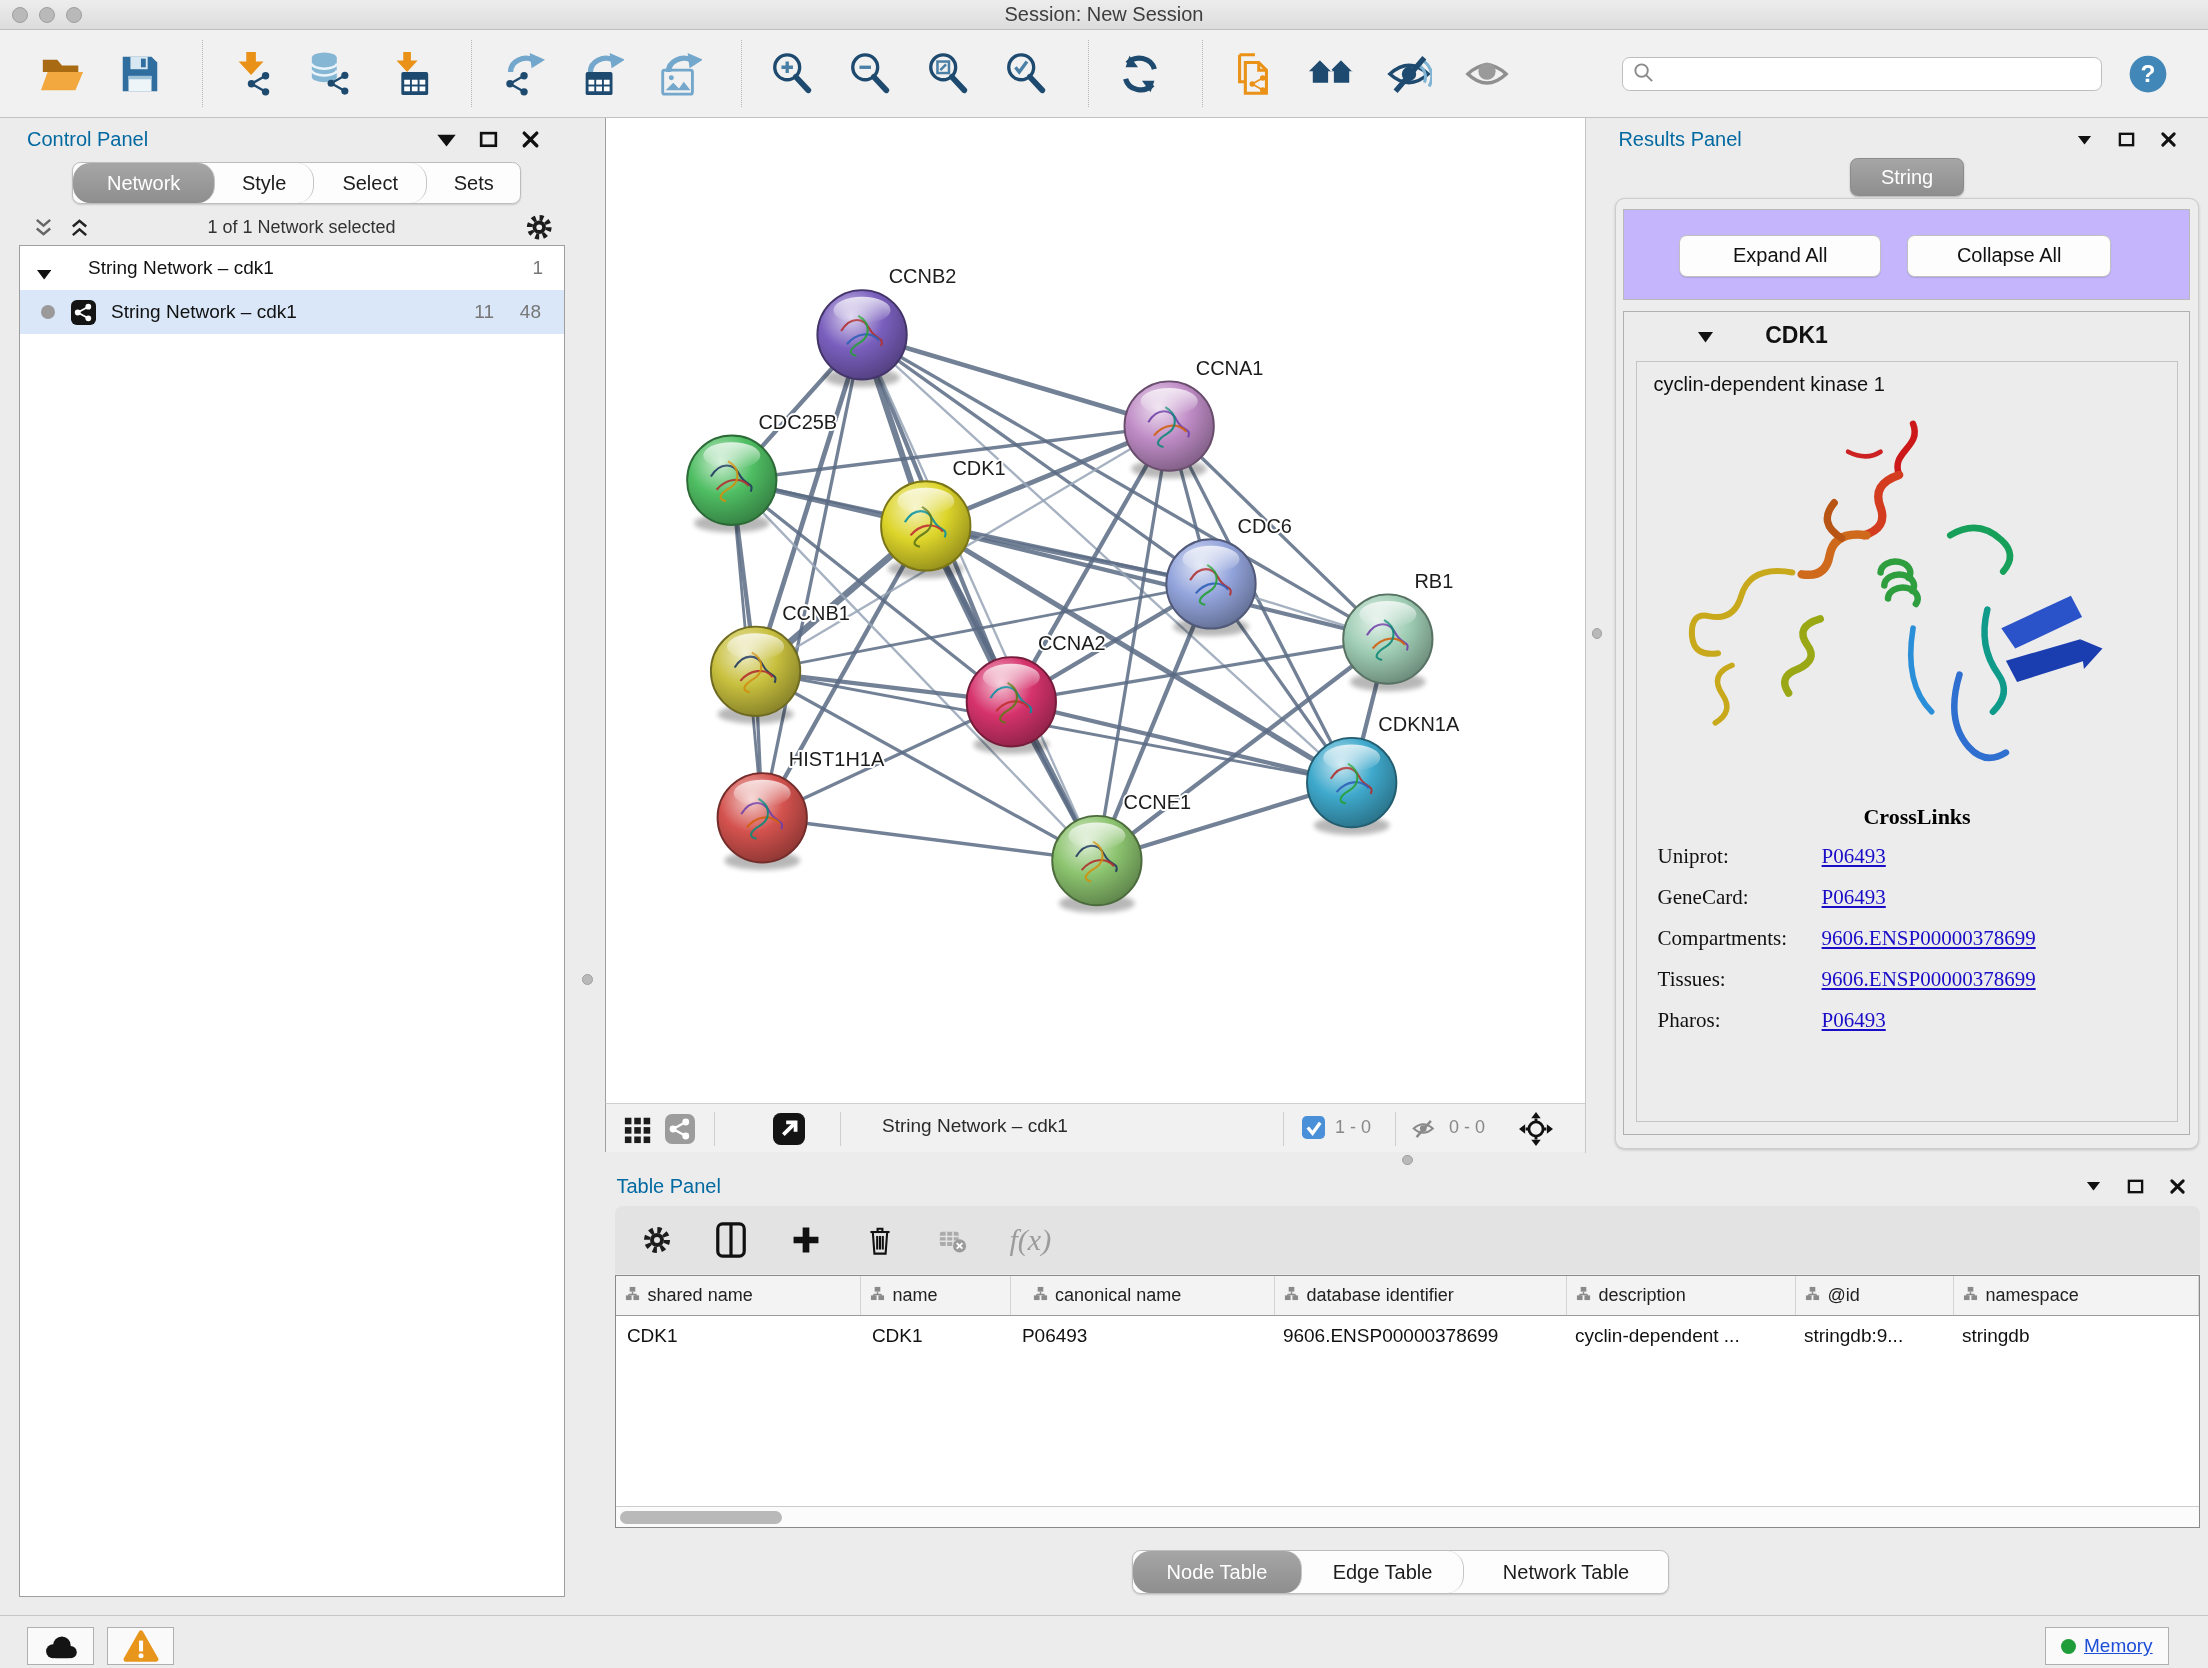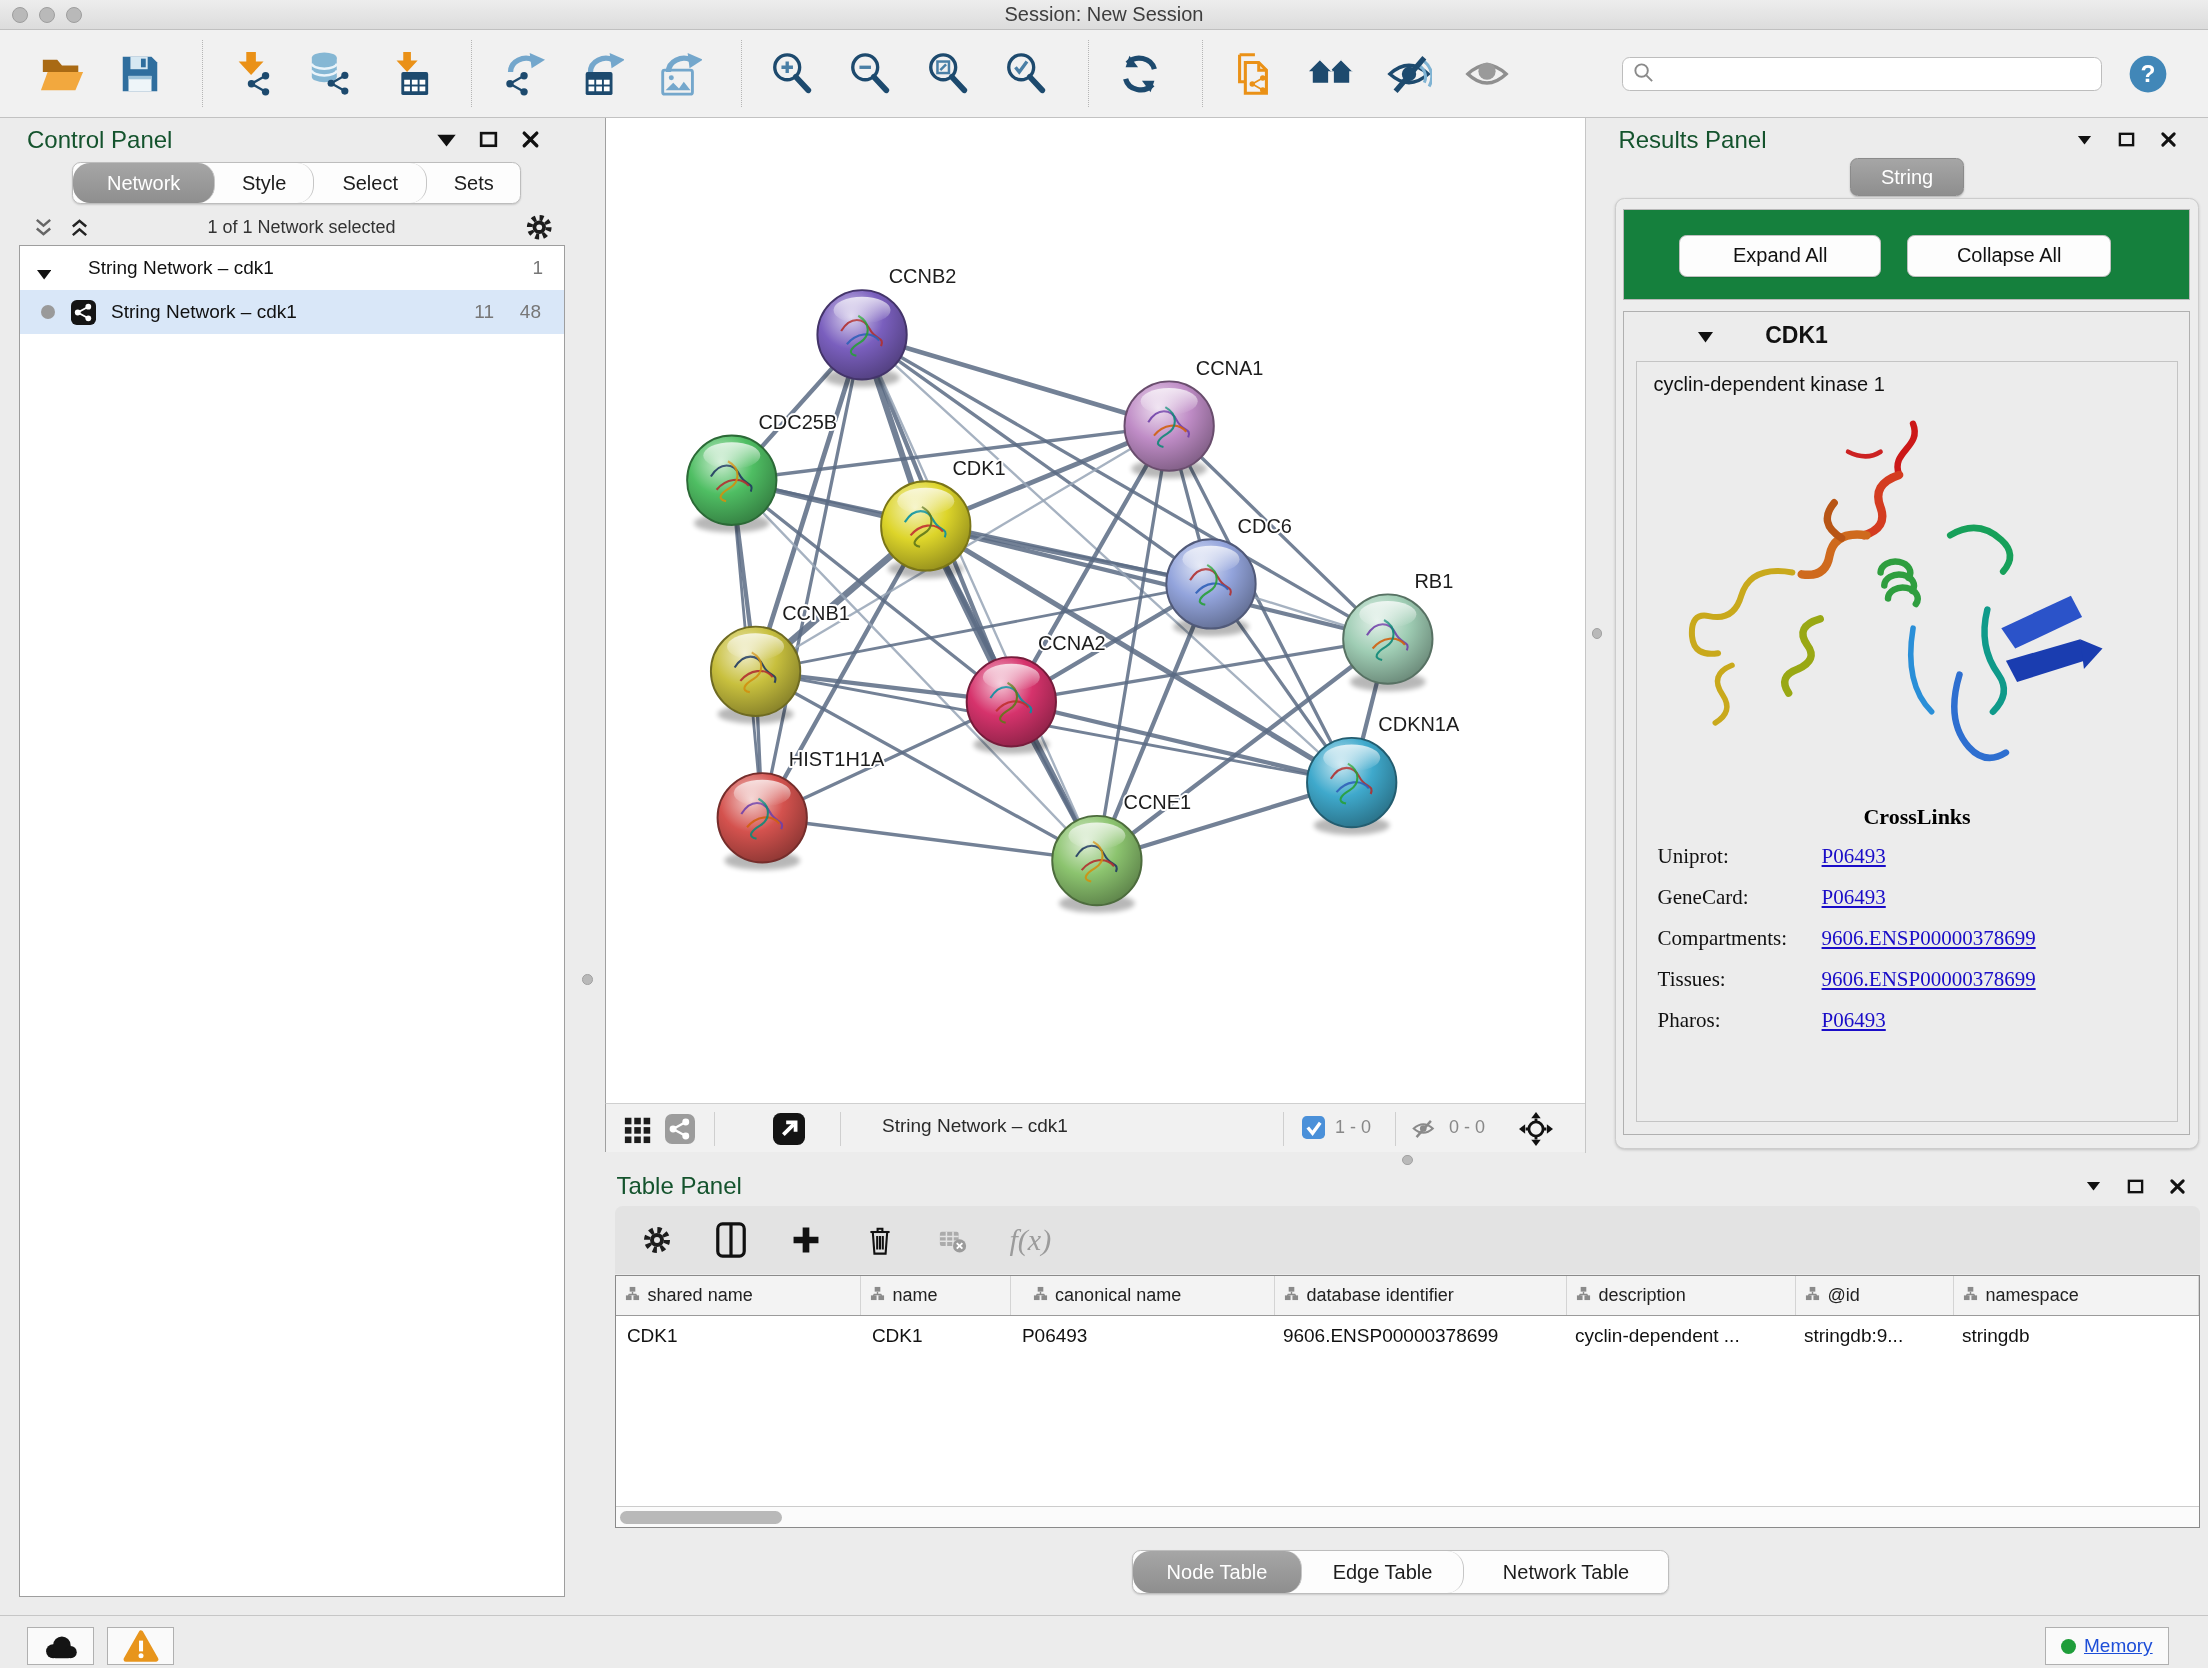--- a/index.html
+++ b/index.html
@@ -25,21 +25,21 @@
   #search-box { position:relative; width:480px; height:34px; margin-left:82px;
     background:#fff; border:1px solid #bdbdbd; border-radius:7.6px;
     display:flex; align-items:center; padding-left:9.5px; }
   #search-box svg { width:23px; height:23px; }
   #search-input { border:none; outline:none; flex:1; height:28.5px; font-size:17px;
     background:transparent; margin-left:5.7px; }
   #help-btn { margin-left:25px; width:42px; height:42px; }
 
   
   .panel-header { position:absolute; height:36px; display:flex; align-items:center; }
-  .panel-title { font-size:24px; color:#14532d; }
+  .panel-title { font-size:20px; color:#0369a1; }
   .ph-icons { position:absolute; display:flex; gap:21px; align-items:center; }
   .phbtn { width:21px; height:19px; display:flex; align-items:center; justify-content:center; }
 
   .seg { display:flex; border:1px solid #bdbdbd; border-radius:8.6px; overflow:hidden;
     background:#fdfdfd; box-shadow:0 1px 1.9px rgba(0,0,0,.15); }
   .seg .segi { height:100%; display:flex; align-items:center; justify-content:center;
     font-size:20px; color:#1c1c1c; border-right:1px solid #c6c6c6; background:#fdfdfd;border-radius:17px; }
   .seg .segi:last-child { border-right:none; }
   .seg .segi.sel { background:linear-gradient(#a6a6a6,#8e8e8e); color:#fff; }
 
@@ -71,21 +71,21 @@
   
   #results-panel { left:1607px; top:118px; width:601px; height:1035px; background:#ececec; }
   #string-tab { position:absolute; left:243px; top:40px; width:114px; height:38px;
     background:linear-gradient(#a6a6a6,#8e8e8e); color:#fff; font-size:20px;
     border:1px solid #8b8b8b; border-radius:7.6px; display:flex; align-items:center;
     justify-content:center; box-shadow:0 1px 1.9px rgba(0,0,0,.25); }
   #rp-box { position:absolute; left:7.6px; top:80px; width:584px; height:951px;
     background:#ededed; border:1px solid #cccccc; border-radius:9.5px;
     box-shadow:0 1px 2.9px rgba(0,0,0,.18); }
   #rp-expand-box { position:absolute; left:7.6px; top:9.5px; width:567px; height:91px;
-    border:1px solid #b9b9b9; background:#15803d; }
+    border:1px solid #b9b9b9; background:#c4b5fd; }
   .rp-btn { position:absolute; top:25px; height:42px; background:#fdfdfd;
     border:1px solid #c0c0c0; border-radius:7.6px; font-size:20px; color:#111;
     display:flex; align-items:center; justify-content:center;
     box-shadow:0 1px 1px rgba(0,0,0,.12); }
   #cdk-box { position:absolute; left:7.6px; top:112px; width:567px; height:824px;
     border:1px solid #b0b0b0; background:#ececec; }
   #cdk-header { position:absolute; left:0; top:0; width:100%; height:46px; }
   #cdk-name { position:absolute; left:141px; top:9.5px; font-size:23px; font-weight:bold; color:#111; }
   #desc-box { position:absolute; left:11.4px; top:49px; width:542px; height:761px;
     border:1px solid #c4c4c4; background:#ececec; overflow:hidden; }

